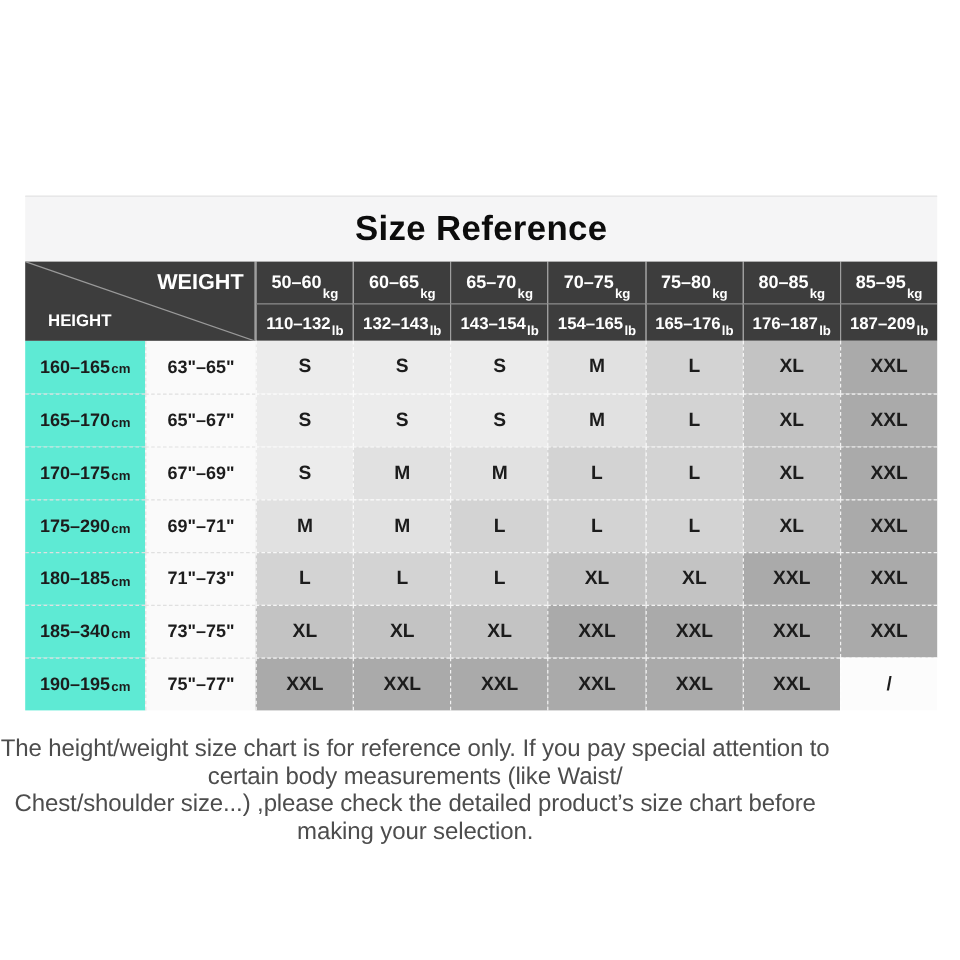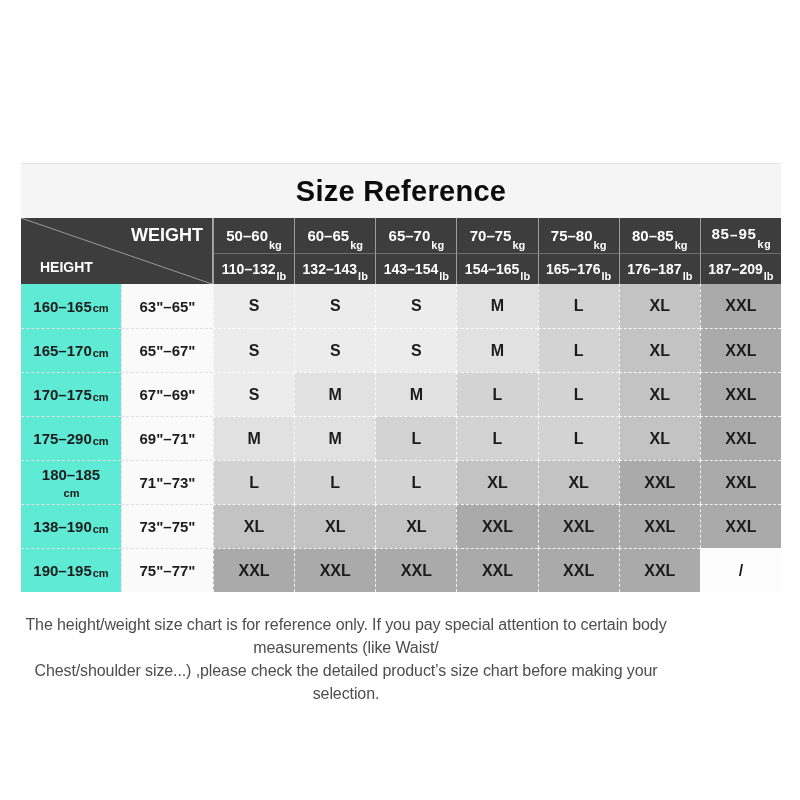--- a/index.html
+++ b/index.html
@@ -70,21 +70,21 @@
   .in-cell  { background: #fafafa; font-size: 15px; }
   .cm-cell.ht, .in-cell.ht { border-top: 1px dashed #e0e0e0; }
   .in-cell.vl { border-left: 1px dashed #e0e0e0; }
   .size-cell.ht { border-top: 1px dashed rgba(255,255,255,0.85); }
   .size-cell.vl { border-left: 1px dashed rgba(255,255,255,0.85); }
   .footnote {
     position: absolute;
     left: 0; top: 613px;
     width: 692px;
     text-align: center;
-    font-size: 16px;
+    font-size: 20px;
     letter-spacing: -0.1px;
     color: #4d4d4d;
     line-height: 23px;
   }
 </style>
 </head>
 <body>
 
 <div class="panel">
   <div class="title-area">Size Reference</div>
@@ -138,21 +138,21 @@
         <span class="unit">lb</span>
       </div>
       <div class="hcell kg vsep" style="grid-area: 1 / 8;">
         <span>80–85</span>
         <span class="unit">kg</span>
       </div>
       <div class="hcell lb vsep" style="grid-area: 2 / 8;">
         <span>176–187</span>
         <span class="unit">lb</span>
       </div>
-      <div class="hcell kg vsep" style="grid-area: 1 / 9; font-family: Liberation Mono, monospace;">
+      <div class="hcell kg vsep" style="grid-area: 1 / 9;">
         <span>85–95</span>
         <span class="unit">kg</span>
       </div>
       <div class="hcell lb vsep" style="grid-area: 2 / 9;">
         <span>187–209</span>
         <span class="unit">lb</span>
       </div>
       <div class="bcell cm-cell" style="grid-area: 3 / 1;">
         <span>160–165</span>
         <span class="unit">cm</span>
@@ -194,34 +194,34 @@
         <span class="unit">cm</span>
       </div>
       <div class="bcell in-cell vl ht" style="grid-area: 6 / 2;">69"–71"</div>
       <div class="bcell size-cell vl ht" style="grid-area: 6 / 3; background: rgb(225, 225, 225);">M</div>
       <div class="bcell size-cell vl ht" style="grid-area: 6 / 4; background: rgb(225, 225, 225);">M</div>
       <div class="bcell size-cell vl ht" style="grid-area: 6 / 5; background: rgb(211, 211, 211);">L</div>
       <div class="bcell size-cell vl ht" style="grid-area: 6 / 6; background: rgb(211, 211, 211);">L</div>
       <div class="bcell size-cell vl ht" style="grid-area: 6 / 7; background: rgb(211, 211, 211);">L</div>
       <div class="bcell size-cell vl ht" style="grid-area: 6 / 8; background: rgb(195, 195, 195);">XL</div>
       <div class="bcell size-cell vl ht" style="grid-area: 6 / 9; background: rgb(170, 170, 170);">XXL</div>
-      <div class="bcell cm-cell ht" style="grid-area: 7 / 1; flex-direction: column;">
+      <div class="bcell cm-cell ht" style="grid-area: 7 / 1;">
         <span>180–185</span>
         <span class="unit">cm</span>
       </div>
       <div class="bcell in-cell vl ht" style="grid-area: 7 / 2;">71"–73"</div>
       <div class="bcell size-cell vl ht" style="grid-area: 7 / 3; background: rgb(211, 211, 211);">L</div>
       <div class="bcell size-cell vl ht" style="grid-area: 7 / 4; background: rgb(211, 211, 211);">L</div>
       <div class="bcell size-cell vl ht" style="grid-area: 7 / 5; background: rgb(211, 211, 211);">L</div>
       <div class="bcell size-cell vl ht" style="grid-area: 7 / 6; background: rgb(195, 195, 195);">XL</div>
       <div class="bcell size-cell vl ht" style="grid-area: 7 / 7; background: rgb(195, 195, 195);">XL</div>
       <div class="bcell size-cell vl ht" style="grid-area: 7 / 8; background: rgb(170, 170, 170);">XXL</div>
       <div class="bcell size-cell vl ht" style="grid-area: 7 / 9; background: rgb(170, 170, 170);">XXL</div>
       <div class="bcell cm-cell ht" style="grid-area: 8 / 1;">
-        <span>138–190</span>
+        <span>185–340</span>
         <span class="unit">cm</span>
       </div>
       <div class="bcell in-cell vl ht" style="grid-area: 8 / 2;">73"–75"</div>
       <div class="bcell size-cell vl ht" style="grid-area: 8 / 3; background: rgb(195, 195, 195);">XL</div>
       <div class="bcell size-cell vl ht" style="grid-area: 8 / 4; background: rgb(195, 195, 195);">XL</div>
       <div class="bcell size-cell vl ht" style="grid-area: 8 / 5; background: rgb(195, 195, 195);">XL</div>
       <div class="bcell size-cell vl ht" style="grid-area: 8 / 6; background: rgb(170, 170, 170);">XXL</div>
       <div class="bcell size-cell vl ht" style="grid-area: 8 / 7; background: rgb(170, 170, 170);">XXL</div>
       <div class="bcell size-cell vl ht" style="grid-area: 8 / 8; background: rgb(170, 170, 170);">XXL</div>
       <div class="bcell size-cell vl ht" style="grid-area: 8 / 9; background: rgb(170, 170, 170);">XXL</div>

